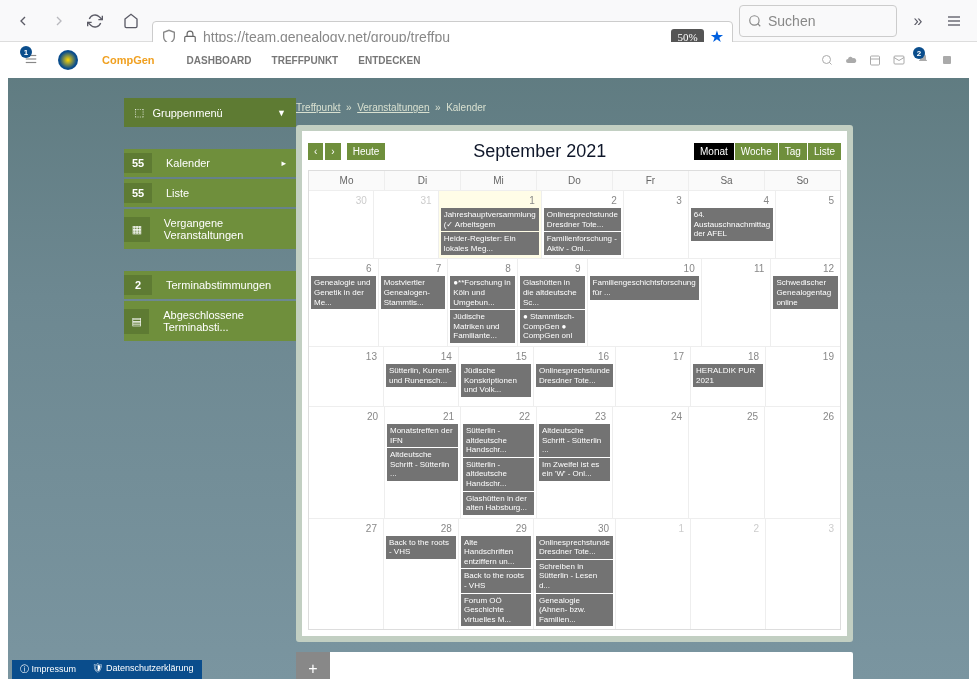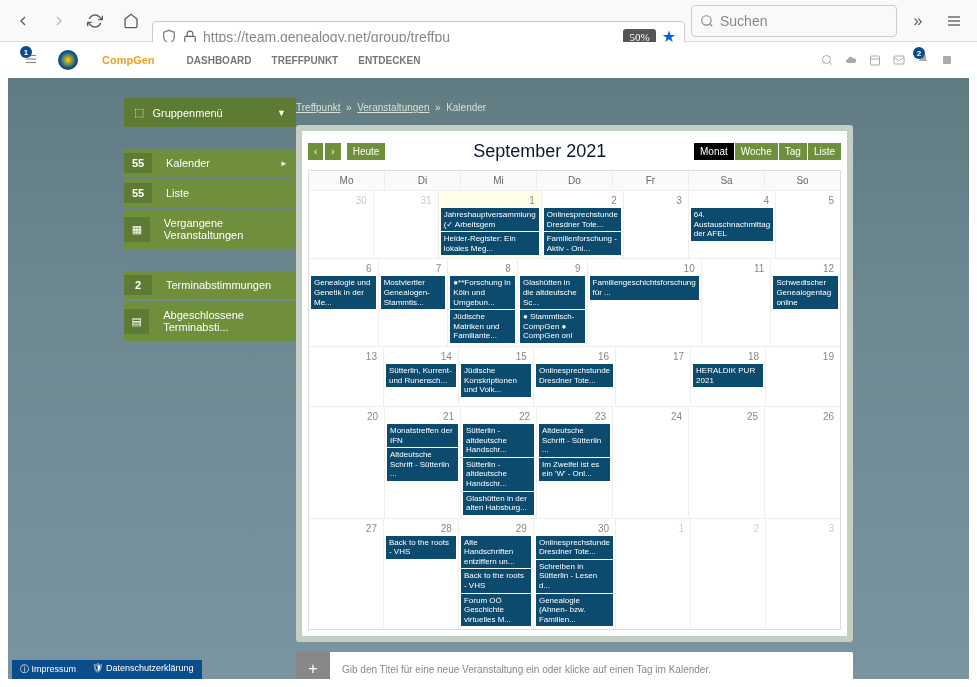--- a/index.html
+++ b/index.html
@@ -6,21 +6,21 @@
 body { background: #fff; width: 977px; height: 687px; overflow: hidden; position: relative; }
 
 
 .browser-bar { height: 42px; display: flex; align-items: center; padding: 0 8px; gap: 6px; border-bottom: 1px solid #ddd; background: #f9f9fa; }
 .nav-btn { width: 30px; height: 30px; display: flex; align-items: center; justify-content: center; border-radius: 4px; color: #5b5b66; cursor: pointer; }
 .nav-btn svg { width: 16px; height: 16px; }
 .url-bar { flex: 1; display: flex; align-items: center; height: 32px; border: 1px solid #ccc; border-radius: 4px; padding: 0 8px; gap: 6px; background: #fff; margin-top: 32px; }
 .url-text { flex: 1; font-size: 14px; color: #888; overflow: hidden; white-space: nowrap; }
 .zoom-badge { background: #555; color: #fff; font-size: 11px; padding: 2px 6px; border-radius: 3px; font-family: Liberation Serif, serif; }
 .star-filled { color: #0060df; }
-.search-box { width: 206px; height: 32px; border: 1px solid #ccc; border-radius: 4px; display: flex; align-items: center; padding: 0 8px; gap: 6px; font-size: 14px; color: #888; }
+.search-box { width: 158px; height: 32px; border: 1px solid #ccc; border-radius: 4px; display: flex; align-items: center; padding: 0 8px; gap: 6px; font-size: 14px; color: #888; }
 
 
 .page-wrap { position: absolute; top: 42px; left: 8px; right: 8px; bottom: 8px; background: linear-gradient(180deg, #5e7a7f 0%, #6d8891 40%, #7a95a0 100%); overflow: hidden; }
 
 .topnav { height: 36px; background: #fff; display: flex; align-items: center; padding: 0 16px; gap: 20px; font-size: 10px; font-weight: bold; color: #777; position: relative; }
 .topnav .logo { width: 20px; height: 20px; background: radial-gradient(circle, #ffd700 0%, #0a4d8c 60%); border-radius: 50%; margin-right: 4px; }
 .topnav .brand { color: #f0a020; font-size: 11px; margin-right: 12px; }
 .topnav .right-icons { margin-left: auto; display: flex; gap: 12px; color: #aaa; align-items: center; }
 .topnav .right-icons svg { width: 12px; height: 12px; }
 .badge-dot { background: #0a4d8c; color: #fff; font-size: 8px; border-radius: 50%; width: 12px; height: 12px; display: flex; align-items: center; justify-content: center; position: relative; top: -6px; left: -4px; }
@@ -48,21 +48,21 @@
 .cal-view-btn.active { background: #000; }
 
 .cal-grid { border: 1px solid #ddd; }
 .cal-row { display: flex; }
 .cal-head-cell { flex: 1; text-align: center; font-size: 10px; color: #666; padding: 4px 0; border-right: 1px solid #eee; background: #fafafa; }
 .cal-cell { flex: 1; min-height: 60px; border-right: 1px solid #eee; border-top: 1px solid #eee; padding: 2px; position: relative; font-size: 10px; }
 .cal-cell:last-child, .cal-head-cell:last-child { border-right: none; }
 .cal-daynum { text-align: right; font-size: 10px; color: #888; padding: 2px 4px; }
 .cal-daynum.muted { color: #ccc; }
 .cal-cell.today-cell { background: #fffde7; }
-.evt { background: #0c4a6e; color: #fff; font-size: 8px; padding: 2px 3px; margin-bottom: 1px; overflow: hidden; line-height: 1.2; cursor: pointer; }
+.evt { background: #737373; color: #fff; font-size: 8px; padding: 2px 3px; margin-bottom: 1px; overflow: hidden; line-height: 1.2; cursor: pointer; }
 
 .add-event-bar { background: #fff; margin-top: 10px; display: flex; align-items: center; padding: 0; border-radius: 2px; }
 .add-plus { background: #888; color: #fff; width: 34px; height: 34px; display: flex; align-items: center; justify-content: center; font-size: 16px; }
 .add-text { padding: 0 12px; font-size: 10px; color: #888; }
 
 .footer-bar { position: absolute; bottom: 0; left: 4px; background: #0a4d8c; color: #fff; font-size: 9px; padding: 3px 8px; display: flex; gap: 16px; }
 .footer-bar span { cursor: pointer; }
 </style>
 </head>
 <body>
@@ -364,21 +364,20 @@
               </div>
               <div class="cal-cell">
                 <div class="cal-daynum muted">3</div>
               </div>
             </div>
           </div>
       </div>
 
       <div class="add-event-bar">
         <div class="add-plus">+</div>
-        <div class="add-text">Gib den Titel für eine neue Veranstaltung ein oder klicke auf einen Tag im Kalender.</div>
       </div>
 
     </div>
   </div>
 
   <div class="footer-bar">
     <span>ⓘ <span>Impressum</span></span>
     <span>🛡 <span>Datenschutzerklärung</span></span>
   </div>
 </div>

